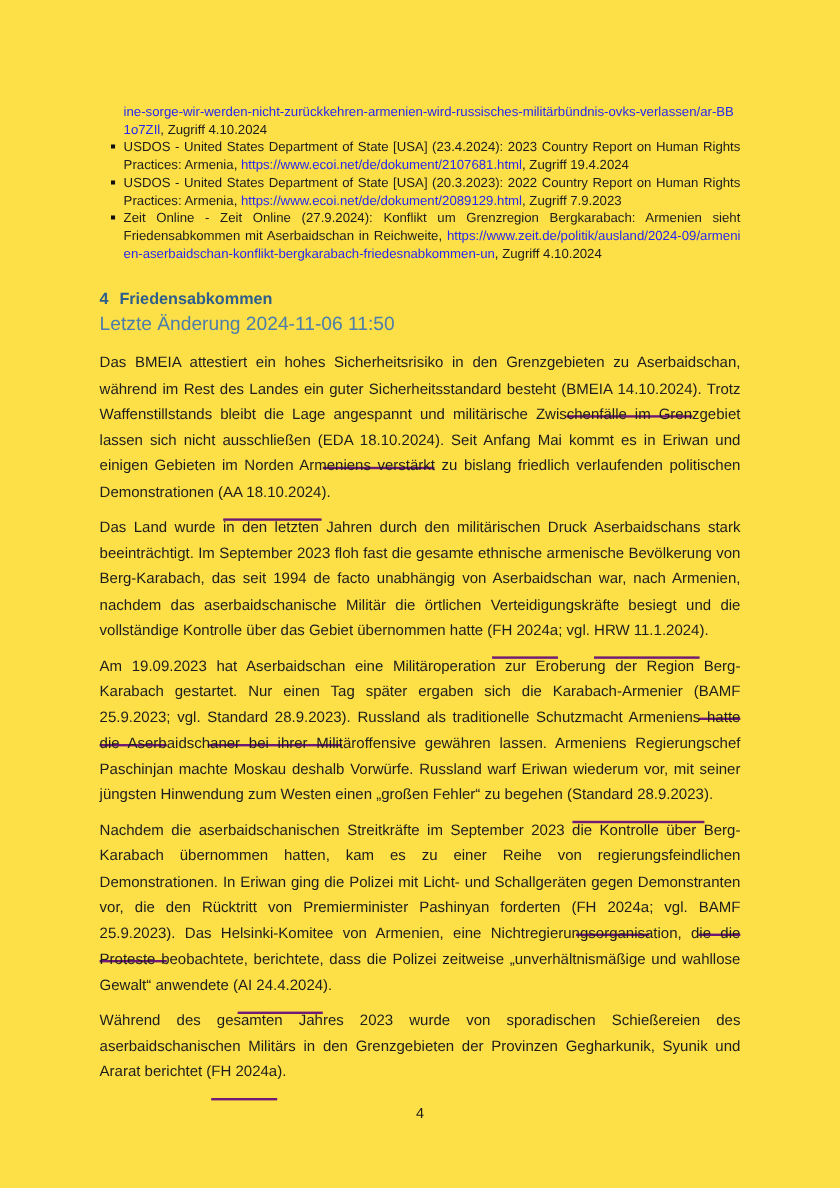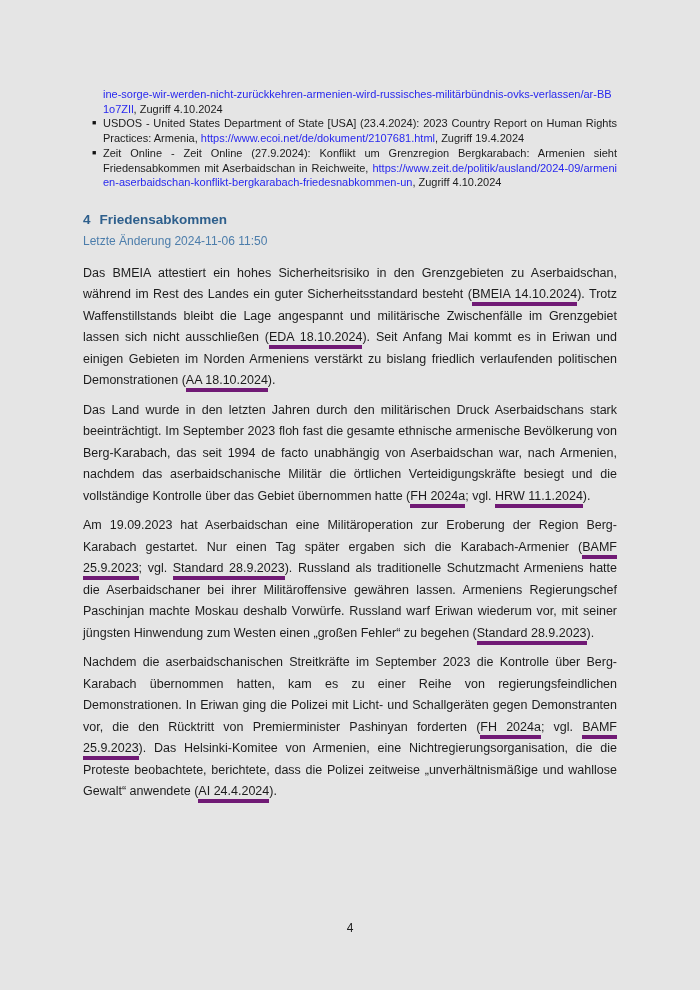--- a/index.html
+++ b/index.html
@@ -9,21 +9,21 @@
     width: 700px;
     height: 990px;
     overflow: hidden;
     font-family: "Liberation Sans", "DejaVu Sans", sans-serif;
     color: #1c1c1c;
   }
   .page {
     position: relative;
     width: 700px;
     height: 990px;
-    background: #e5e5e5;
+    background: #fde047;
   }
   .content {
     padding: 87px 83px 0 83px;
     box-sizing: border-box;
   }
   
   .biblio {
     margin-left: 9px;
     font-size: 11px;
     line-height: 14.7px;
@@ -52,40 +52,40 @@
     font-weight: bold;
     color: var(--heading-color, #2e5f8c);
     line-height: 17px;
   }
   .section-heading .sec-num {
     display: inline-block;
     margin-right: 9px;
   }
   .last-change {
     margin-top: 6px;
-    font-size: 12px;
+    font-size: 16px;
     color: var(--subheading-color, #4c7dab);
     line-height: 15px;
   }
   
   .body-text {
     margin-top: 14px;
   }
   .body-par {
     margin: 0 0 8px 0;
     font-size: 12.5px;
     line-height: 21.5px;
     text-align: justify;
     hyphens: auto;
     -webkit-hyphens: auto;
   }
   .source-ref {
     color: #1c1c1c;
-    border-bottom: 4px solid #701a75;
-    padding-bottom: 1px;
+    border-bottom: 2px solid #701a75;
+    padding-bottom: 15px;
   }
   
   .footer {
     position: absolute;
     left: 0;
     right: 0;
     top: 921px;
     text-align: center;
     font-size: 12px;
     color: #1c1c1c;
@@ -93,32 +93,34 @@
 </style>
 </head>
 <body>
 
 <div class="page">
   <div class="content">
 
     <div class="biblio" id="biblio">
         <div class="bib-entry"><span class="doc-link">ine-sorge-wir-werden-nicht-zurückkehren-armenien-wird-russisches-militärbündnis-ovks-verlassen/ar-BB1o7ZIl</span><span>, Zugriff 4.10.2024</span></div>
         <div class="bib-entry with-bullet"><span class="bullet">■</span><span>USDOS - United States Department of State [USA] (23.4.2024): 2023 Country Report on Human Rights Practices: Armenia, </span><span class="doc-link">https://www.ecoi.net/de/dokument/2107681.html</span><span>, Zugriff 19.4.2024</span></div>
+        <div class="bib-entry with-bullet"><span class="bullet">■</span><span>USDOS - United States Department of State [USA] (20.3.2023): 2022 Country Report on Human Rights Practices: Armenia, </span><span class="doc-link">https://www.ecoi.net/de/dokument/2089129.html</span><span>, Zugriff 7.9.2023</span></div>
         <div class="bib-entry with-bullet"><span class="bullet">■</span><span>Zeit Online - Zeit Online (27.9.2024): Konflikt um Grenzregion Bergkarabach: Armenien sieht Friedensabkommen mit Aserbaidschan in Reichweite, </span><span class="doc-link">https://www.zeit.de/politik/ausland/2024-09/armenien-aserbaidschan-konflikt-bergkarabach-friedesnabkommen-un</span><span>, Zugriff 4.10.2024</span></div>
       </div>
 
     <div class="section-heading">
       <span class="sec-num">4</span><span>Friedensabkommen</span>
     </div>
 
     <div class="last-change">Letzte Änderung 2024-11-06 11:50</div>
 
     <div class="body-text" id="body-text">
         <p class="body-par"><span>Das BMEIA attestiert ein hohes Sicherheitsrisiko in den Grenzgebieten zu Aserbaidschan, während im Rest des Landes ein guter Sicherheitsstandard besteht (</span><span class="source-ref">BMEIA 14.10.2024</span><span>). Trotz Waffenstillstands bleibt die Lage angespannt und militärische Zwischenfälle im Grenzgebiet lassen sich nicht ausschließen (</span><span class="source-ref">EDA 18.10.2024</span><span>). Seit Anfang Mai kommt es in Eriwan und einigen Gebieten im Norden Armeniens verstärkt zu bislang friedlich verlaufenden politischen Demonstrationen (</span><span class="source-ref">AA 18.10.2024</span><span>).</span></p>
         <p class="body-par"><span>Das Land wurde in den letzten Jahren durch den militärischen Druck Aserbaidschans stark beeinträchtigt. Im September 2023 floh fast die gesamte ethnische armenische Bevölkerung von Berg-Karabach, das seit 1994 de facto unabhängig von Aserbaidschan war, nach Armenien, nachdem das aserbaidschanische Militär die örtlichen Verteidigungskräfte besiegt und die vollständige Kontrolle über das Gebiet übernommen hatte (</span><span class="source-ref">FH 2024a</span><span>; vgl. </span><span class="source-ref">HRW 11.1.2024</span><span>).</span></p>
         <p class="body-par"><span>Am 19.09.2023 hat Aserbaidschan eine Militäroperation zur Eroberung der Region Berg-Karabach gestartet. Nur einen Tag später ergaben sich die Karabach-Armenier (</span><span class="source-ref">BAMF 25.9.2023</span><span>; vgl. </span><span class="source-ref">Standard 28.9.2023</span><span>). Russland als traditionelle Schutzmacht Armeniens hatte die Aserbaidschaner bei ihrer Militäroffensive gewähren lassen. Armeniens Regierungschef Paschinjan machte Moskau deshalb Vorwürfe. Russland warf Eriwan wiederum vor, mit seiner jüngsten Hinwendung zum Westen einen „großen Fehler“ zu begehen (</span><span class="source-ref">Standard 28.9.2023</span><span>).</span></p>
         <p class="body-par"><span>Nachdem die aserbaidschanischen Streitkräfte im September 2023 die Kontrolle über Berg-Karabach übernommen hatten, kam es zu einer Reihe von regierungsfeindlichen Demonstrationen. In Eriwan ging die Polizei mit Licht- und Schallgeräten gegen Demonstranten vor, die den Rücktritt von Premierminister Pashinyan forderten (</span><span class="source-ref">FH 2024a</span><span>; vgl. </span><span class="source-ref">BAMF 25.9.2023</span><span>). Das Helsinki-Komitee von Armenien, eine Nichtregierungsorganisation, die die Proteste beobachtete, berichtete, dass die Polizei zeitweise „unverhältnismäßige und wahllose Gewalt“ anwendete (</span><span class="source-ref">AI 24.4.2024</span><span>).</span></p>
+        <p class="body-par"><span>Während des gesamten Jahres 2023 wurde von sporadischen Schießereien des aserbaidschanischen Militärs in den Grenzgebieten der Provinzen Gegharkunik, Syunik und Ararat berichtet (</span><span class="source-ref">FH 2024a</span><span>).</span></p>
       </div>
 
   </div>
 
   <div class="footer">4</div>
 </div>
 
 </body></html>

